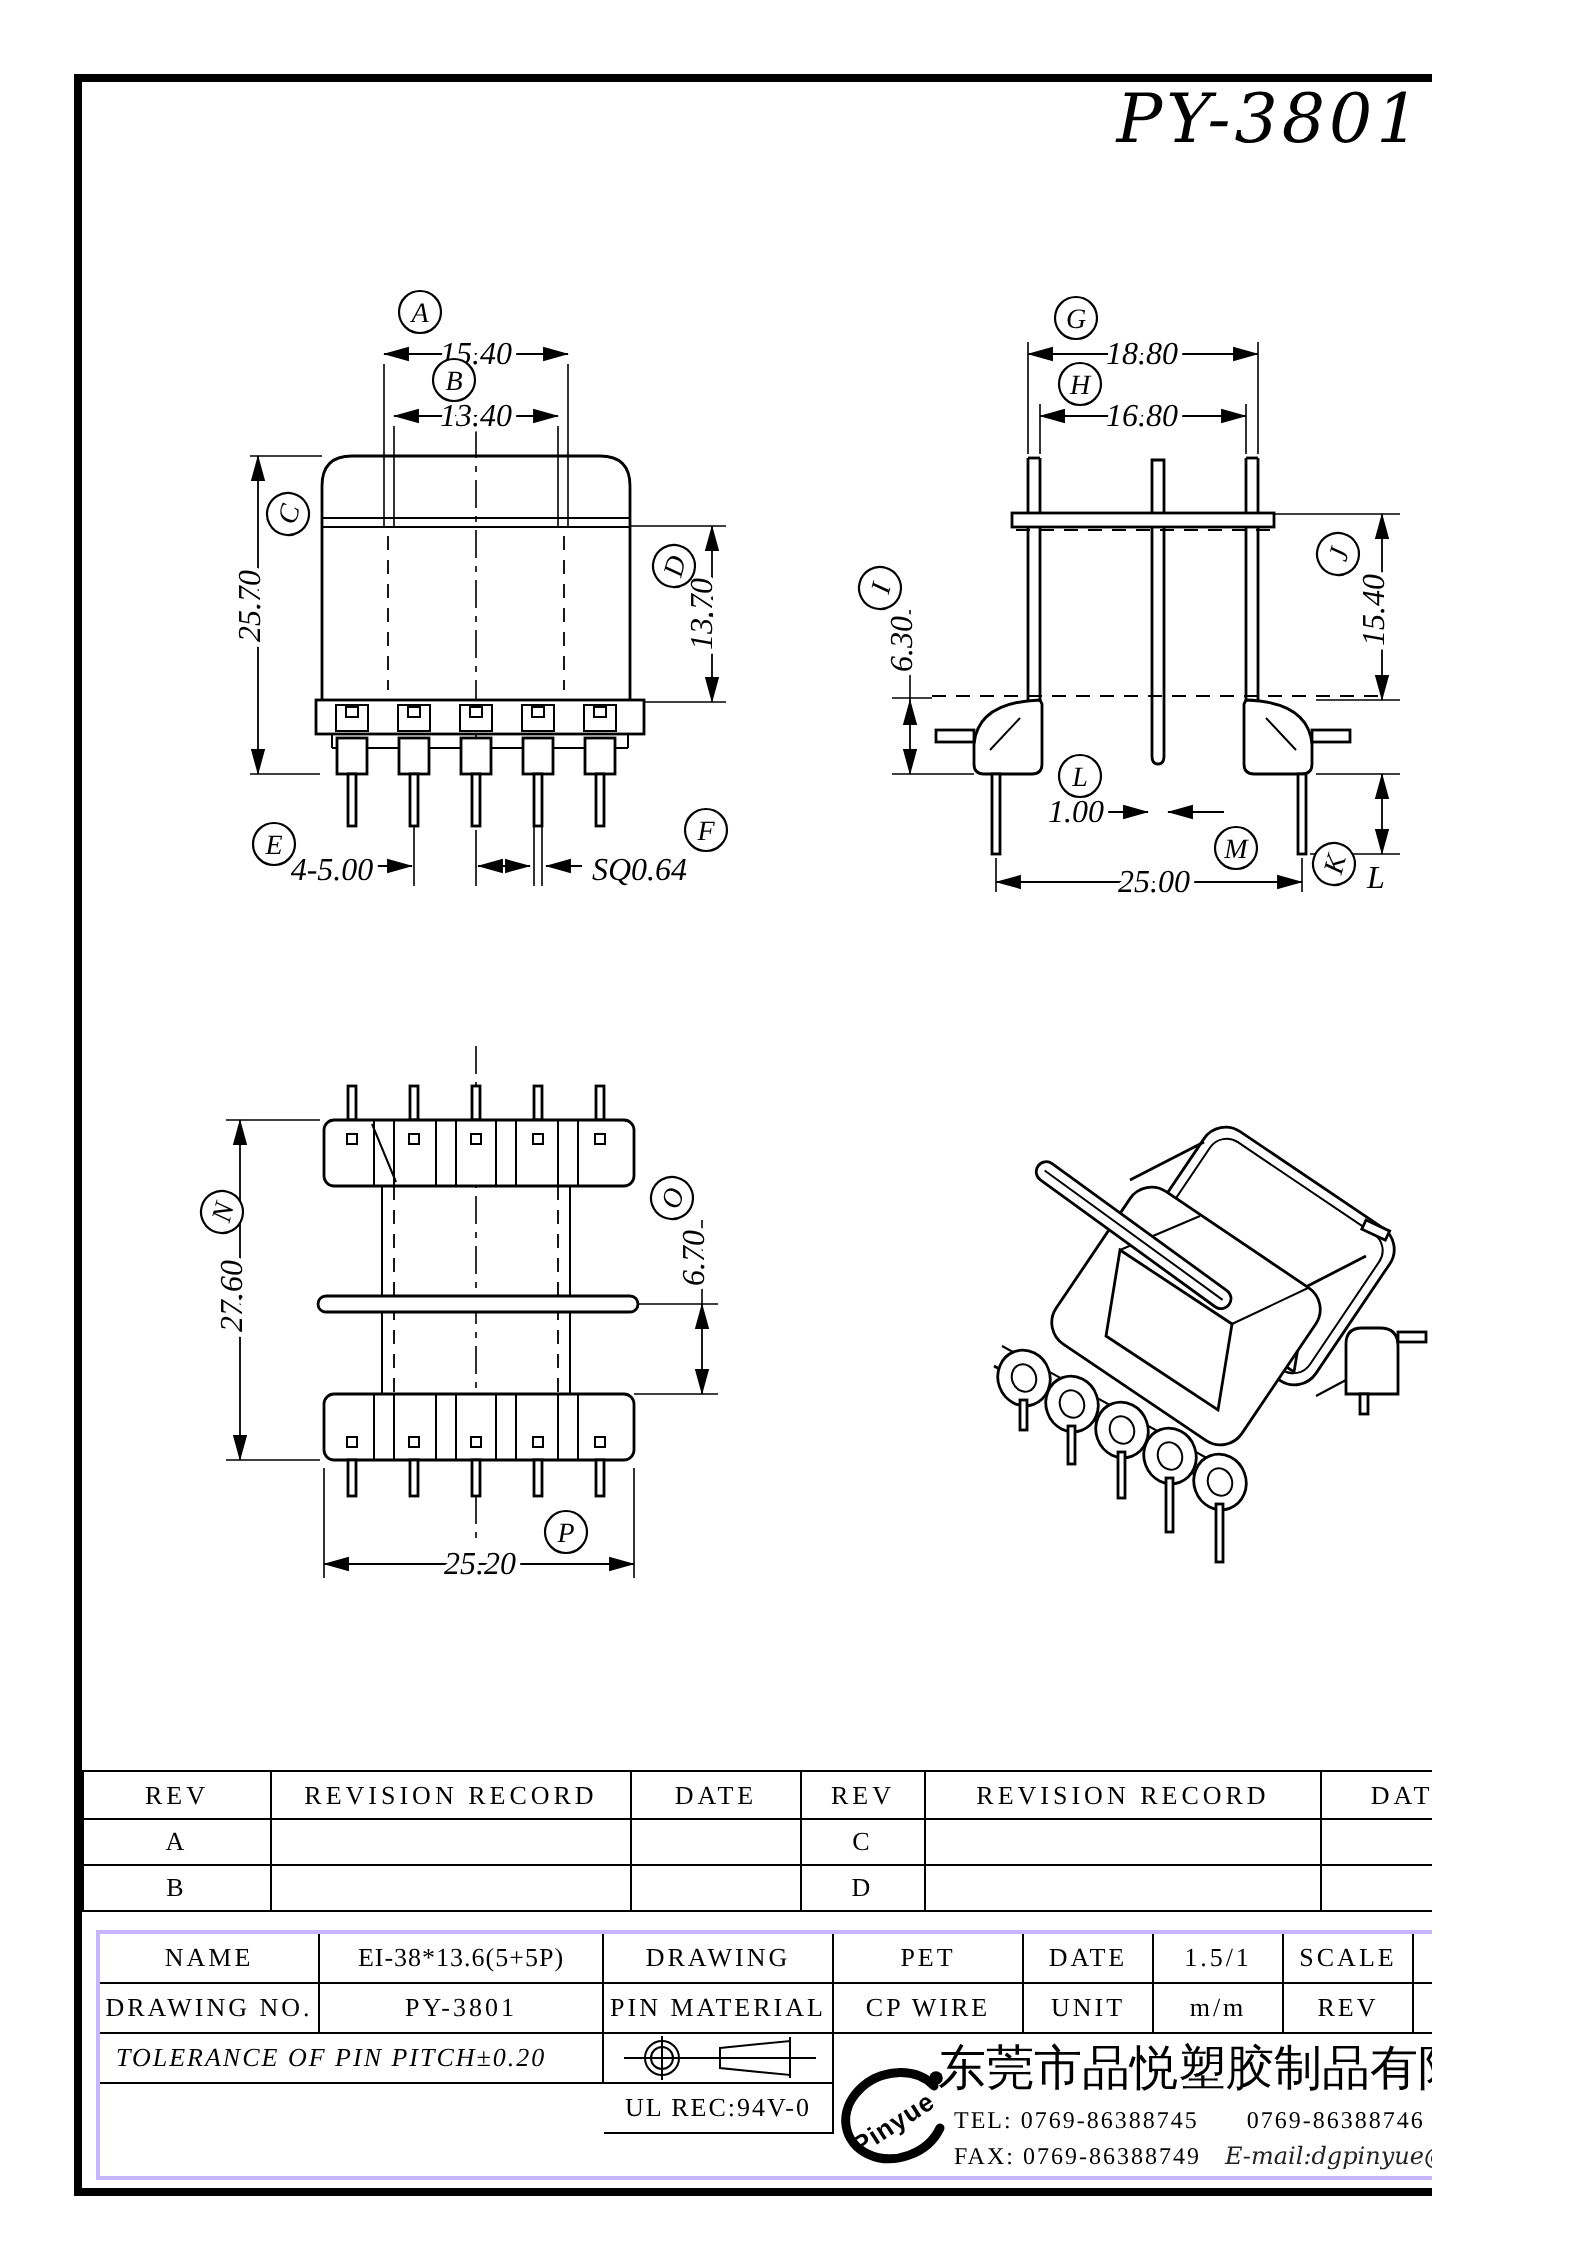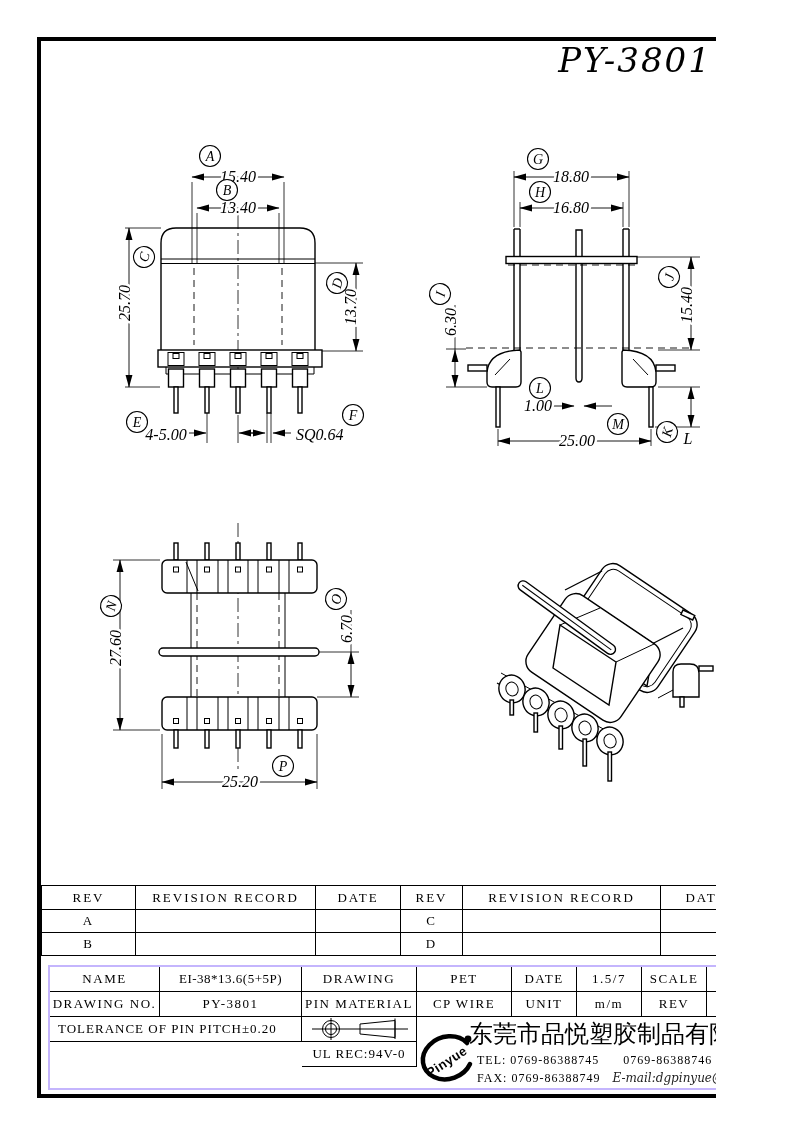--- a/index.html
+++ b/index.html
@@ -28,21 +28,21 @@
       table-layout:fixed;}
   table.rev td{border:1.6px solid #000;text-align:center;font-size:13px;letter-spacing:2px;
       padding:0;overflow:hidden;white-space:nowrap;}
   
   .tb{position:absolute;left:48px;top:965px;width:700px;height:125px;border:2px solid #c4b5fd;box-sizing:border-box;}
   .tb .c{position:absolute;box-sizing:border-box;border-right:1.6px solid #000;border-bottom:1.6px solid #000;
       display:flex;align-items:center;justify-content:center;font-size:13px;letter-spacing:1.5px;
       overflow:hidden;white-space:nowrap;}
   .tb .no-br{border-right:none;}
   .tb .no-bb{border-bottom:none;}
-  .tb .left{justify-content:flex-start;padding-left:8px;}
+  .tb .left{justify-content:flex-start;padding-left:8px;font-style:italic;}
   .company{flex-direction:column;align-items:stretch;position:relative;}
   .company .cname{position:absolute;left:52px;top:1px;width:278px;font-size:24px;letter-spacing:0px;
       font-family:"DejaVu Sans",sans-serif;white-space:nowrap;}
   .company .ctel{position:absolute;left:60px;top:36px;font-size:12px;letter-spacing:1px;white-space:pre;}
   .company .cfax{position:absolute;left:60px;top:54px;font-size:12px;letter-spacing:1px;white-space:pre;}
   .company .cmail{font:italic 12px "DejaVu Serif",serif;letter-spacing:0;color:#222;}
   .logo{position:absolute;left:1px;top:16px;}
 </style>
 </head>
 <body>
@@ -415,21 +415,21 @@
   </tbody>
     </table>
 
   <div class="tb">
 
     <div class="c" style="left:0;top:0;width:110px;height:25px">NAME</div>
     <div class="c" style="left:110px;top:0;width:142px;height:25px;letter-spacing:0.5px">EI-38*13.6(5+5P)</div>
     <div class="c" style="left:252px;top:0;width:115px;height:25px">DRAWING</div>
     <div class="c" style="left:367px;top:0;width:95px;height:25px">PET</div>
     <div class="c" style="left:462px;top:0;width:65px;height:25px">DATE</div>
-    <div class="c" style="left:527px;top:0;width:65px;height:25px">1.5/7</div>
+    <div class="c" style="left:527px;top:0;width:65px;height:25px">1.5/1</div>
     <div class="c" style="left:592px;top:0;width:65px;height:25px">SCALE</div>
     <div class="c no-br" style="left:657px;top:0;width:43px;height:25px">±1°</div>
 
     <div class="c" style="left:0;top:25px;width:110px;height:25px">DRAWING NO.</div>
     <div class="c" style="left:110px;top:25px;width:142px;height:25px">PY-3801</div>
     <div class="c" style="left:252px;top:25px;width:115px;height:25px">PIN MATERIAL</div>
     <div class="c" style="left:367px;top:25px;width:95px;height:25px">CP WIRE</div>
     <div class="c" style="left:462px;top:25px;width:65px;height:25px">UNIT</div>
     <div class="c" style="left:527px;top:25px;width:65px;height:25px">m/m</div>
     <div class="c" style="left:592px;top:25px;width:65px;height:25px">REV</div>

